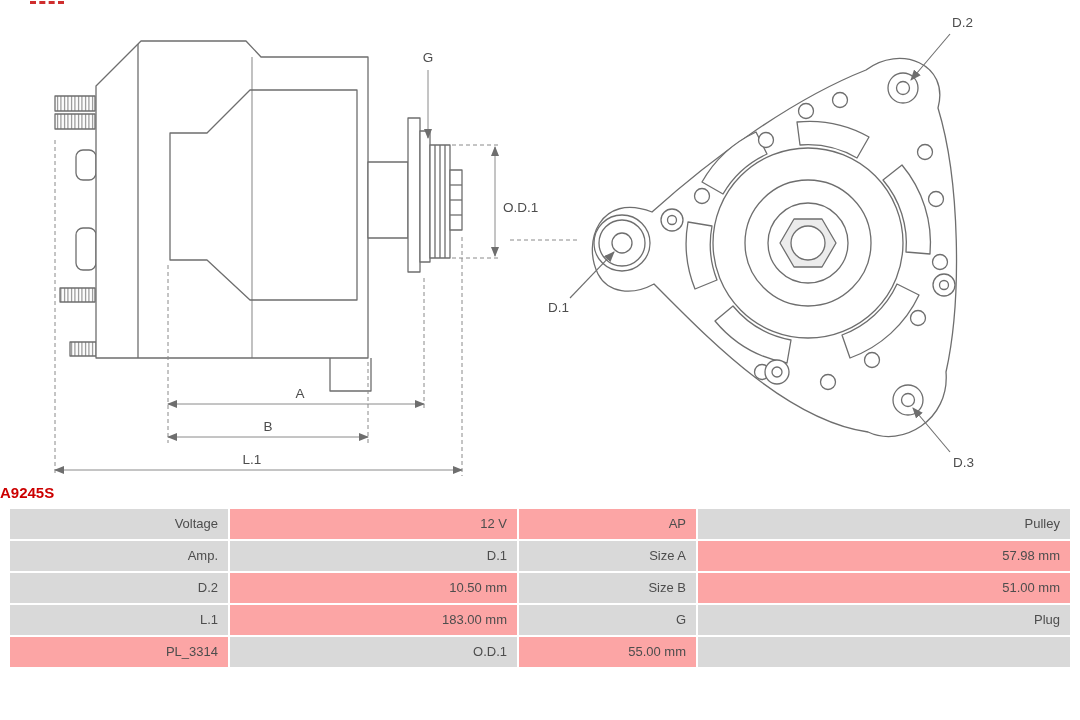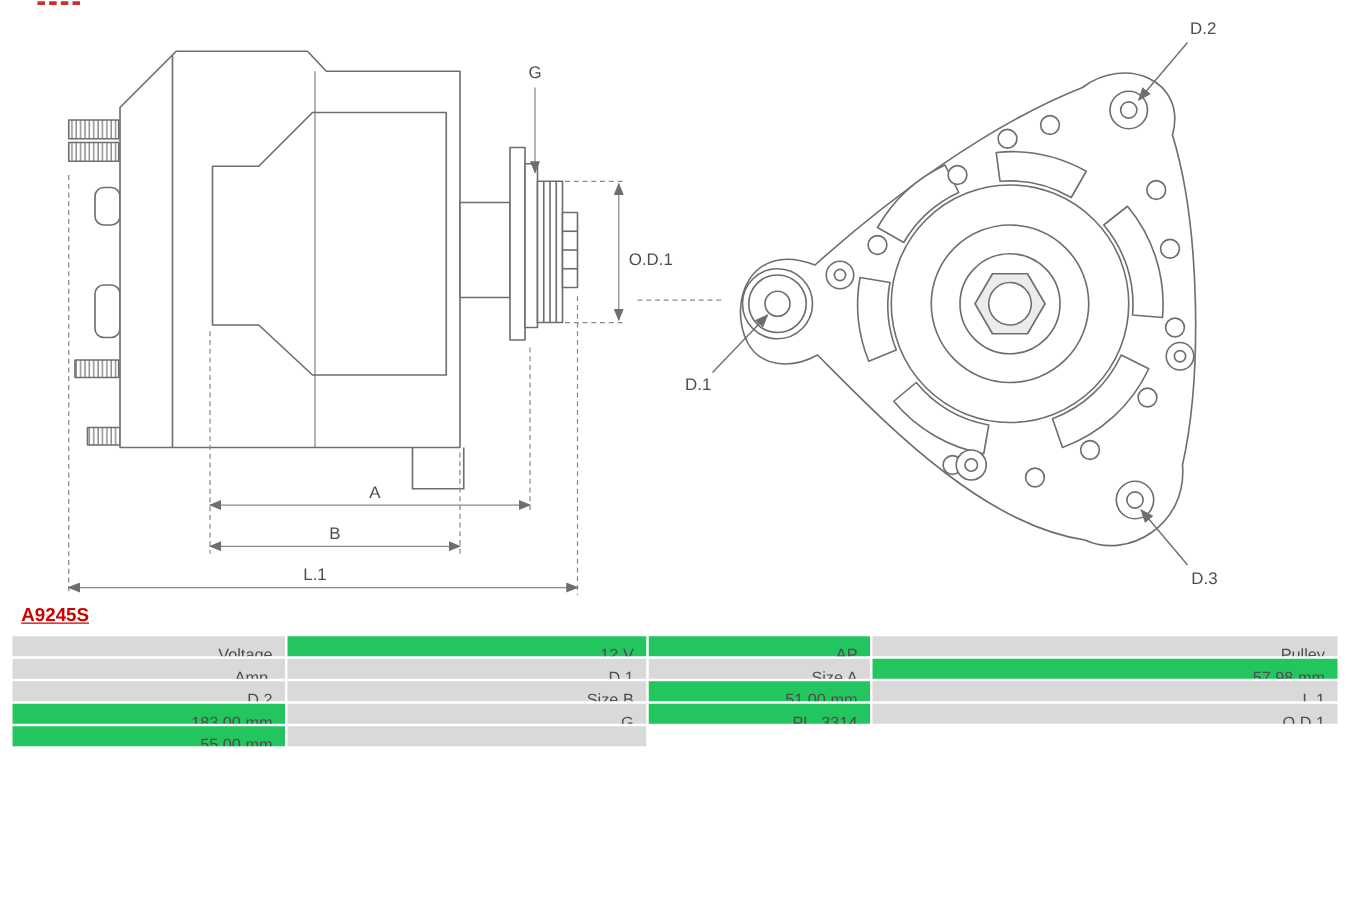--- a/index.html
+++ b/index.html
@@ -1,25 +1,25 @@
 <!DOCTYPE html>
 <html><head>
 <meta charset="utf-8">
 <style>
   html,body{margin:0;padding:0;background:#ffffff;width:1080px;height:720px;overflow:hidden;
     font-family:"Liberation Sans",sans-serif;}
   .corner-mark{position:absolute;left:30px;top:1px;width:34px;height:0;border-top:3px dashed #cf2e2e;}
   .drawing{display:block;}
-  .part-number{color:#cc0000;font-weight:bold;font-size:15px;padding:3px 0 9px 17px;line-height:1;text-decoration:underline;}
+  .part-number{color:#cc0000;font-weight:bold;font-size:15px;padding:3px 0 9px 0;line-height:1;}
   .spec-table{margin:0 10px;display:grid;grid-template-columns:218px 287px 177px 1fr;
     gap:2px;font-size:13px;color:#4d4d4d;}
-  .cell{height:16px;line-height:30px;text-align:right;padding-right:10px;box-sizing:border-box;
+  .cell{height:30px;line-height:30px;text-align:right;padding-right:10px;box-sizing:border-box;
     white-space:nowrap;overflow:hidden;}
   .cell.label{background:#d9d9d9;}
-  .cell.value{background:#22c55e;}
+  .cell.value{background:#fca5a5;}
   .cell.blank{background:transparent;}
   svg text{font-family:"Liberation Sans",sans-serif;}
 </style>
 </head>
 <body>
 
 <div class="corner-mark"></div>
 
 <svg class="drawing" width="1080" height="482" viewBox="0 0 1080 482">
   <defs>
@@ -168,26 +168,28 @@
   <div class="cell value">12 V</div>
   <div class="cell value">AP</div>
   <div class="cell label">Pulley</div>
 
   <div class="cell label">Amp.</div>
   <div class="cell label">D.1</div>
 
   <div class="cell label">Size A</div>
   <div class="cell value">57.98 mm</div>
   <div class="cell label">D.2</div>
+  <div class="cell value">10.50 mm</div>
 
   <div class="cell label">Size B</div>
   <div class="cell value">51.00 mm</div>
   <div class="cell label">L.1</div>
   <div class="cell value">183.00 mm</div>
 
   <div class="cell label">G</div>
+  <div class="cell label">Plug</div>
   <div class="cell value">PL_3314</div>
 
   <div class="cell label">O.D.1</div>
   <div class="cell value">55.00 mm</div>
   <div class="cell label"></div>
   <div class="cell blank"></div>
 </div>
 
 </body></html>

